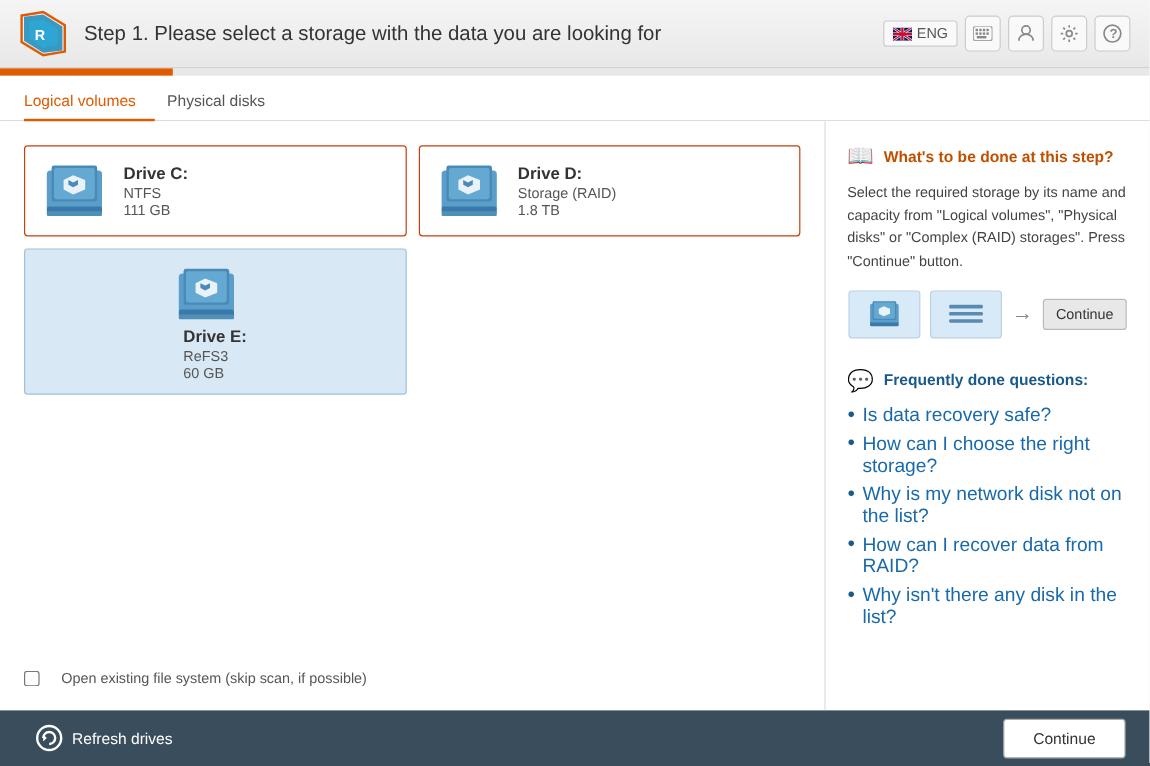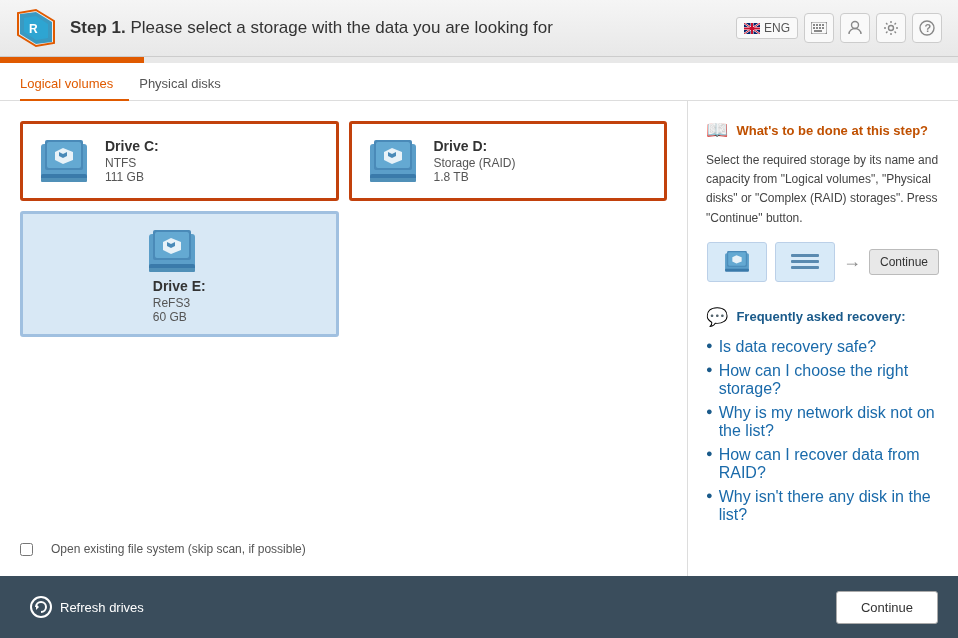--- a/index.html
+++ b/index.html
@@ -7,21 +7,21 @@
 
     
     .header {
       background: linear-gradient(to bottom, #f5f5f5, #e8e8e8);
       border-bottom: 1px solid #ccc;
       display: flex; align-items: center; padding: 8px 16px;
       min-height: 54px;
     }
     .header-logo { width: 40px; height: 40px; margin-right: 14px; flex-shrink: 0; }
     .header-title { font-size: 17px; color: #333; flex: 1; }
-    .header-title strong { color: #333; font-weight: bold; text-align: center; }
+    .header-title strong { color: #333; font-weight: normal; text-align: center; }
     .header-controls { display: flex; align-items: center; gap: 6px; }
     .lang-btn { display: flex; align-items: center; gap: 4px; font-size: 12px; color: #555; border: 1px solid #ccc; background: #f9f9f9; padding: 3px 7px; border-radius: 3px; cursor: pointer; }
     .icon-btn { width: 30px; height: 30px; border: 1px solid #ccc; background: #f9f9f9; border-radius: 4px; cursor: pointer; display: flex; align-items: center; justify-content: center; color: #555; font-size: 15px; }
 
     
     .progress-bar-area {
       background: #e8e8e8;
       height: 6px;
       position: relative;
     }
@@ -74,21 +74,21 @@
     .drives-grid {
       display: grid;
       grid-template-columns: 1fr 1fr;
       gap: 10px;
       margin-bottom: 20px;
     }
 
     .drive-item {
       display: flex; align-items: center;
       padding: 10px 14px;
-      border: 3px solid #c2410c;
+      border: 1px solid #c2410c;
       border-radius: 3px;
       cursor: pointer;
       background: #fff;
     }
     .drive-item.selected {
       background: #d8e8f5;
       border-color: #a0c0e0;
       flex-direction: column;
     }
 
@@ -164,21 +164,21 @@
     .faq-list li {
       display: flex; align-items: flex-start; gap: 6px;
       margin-bottom: 6px;
     }
     .faq-dot { color: #1a5a8a; margin-top: 1px; font-size: 11px; flex-shrink: 0; }
     .faq-link { color: #1a6aaa; font-size: 16px; cursor: pointer; text-decoration: none; }
 
     
     .footer {
       background: #3a4d5c;
-      height: 62px;
+      height: 46px;
       display: flex; align-items: center;
       padding: 0 20px;
       gap: 20px;
     }
     .footer-btn {
       display: flex; align-items: center; gap: 8px;
       color: #fff; cursor: pointer; font-size: 13px;
       background: none; border: none;
       padding: 6px 10px;
     }
@@ -374,21 +374,21 @@
           </div>
         </div>
         <div class="step-arrow">→</div>
         <button class="continue-btn-small">Continue</button>
       </div>
     </div>
 
     <div class="faq-section">
       <div class="faq-title">
         <span class="faq-icon">💬</span>
-        <span>Frequently asked recovery:</span>
+        <span>Frequently done questions:</span>
       </div>
       <ul class="faq-list">
         <li>
           <span class="faq-dot">●</span>
           <a class="faq-link">Is data recovery safe?</a>
         </li>
         <li>
           <span class="faq-dot">●</span>
           <a class="faq-link">How can I choose the right storage?</a>
         </li>

